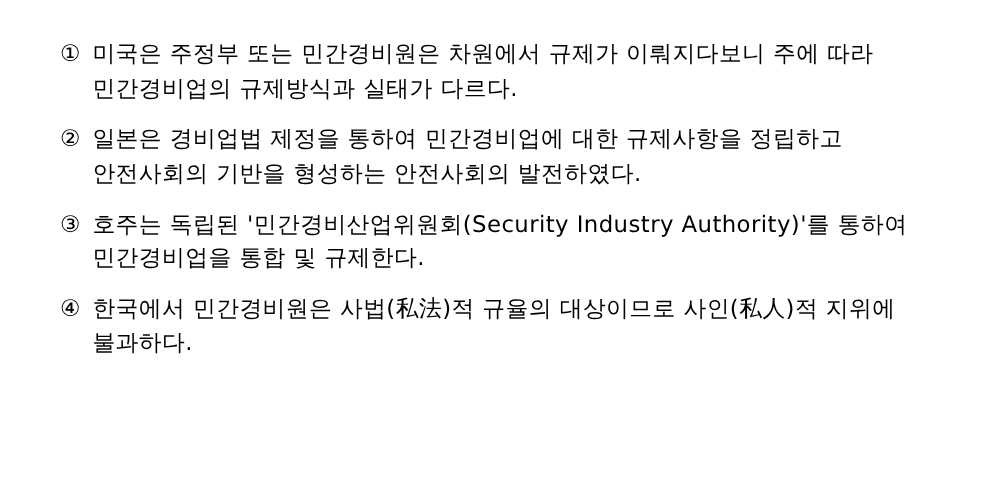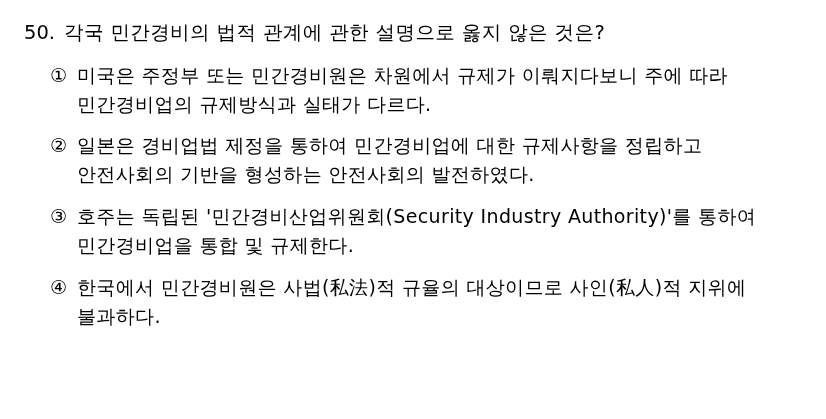--- a/index.html
+++ b/index.html
@@ -66,24 +66,20 @@
   .choice-text {
     flex: 1 1 auto;
     word-break: keep-all;
   }
 </style>
 </head>
 <body>
 
 <div class="page">
 
-  <div class="question">
-    <div class="q-number">50.</div>
-    <div class="q-text">각국 민간경비의 법적 관계에 관한 설명으로 옳지 않은 것은?</div>
-  </div>
 
   <div class="choices">
 
     <div class="choice">
       <div class="choice-marker">①</div>
       <div class="choice-text">미국은 주정부 또는 민간경비원은 차원에서 규제가 이뤄지다보니 주에 따라 민간경비업의 규제방식과 실태가 다르다.</div>
     </div>
 
     <div class="choice">
       <div class="choice-marker">②</div>

